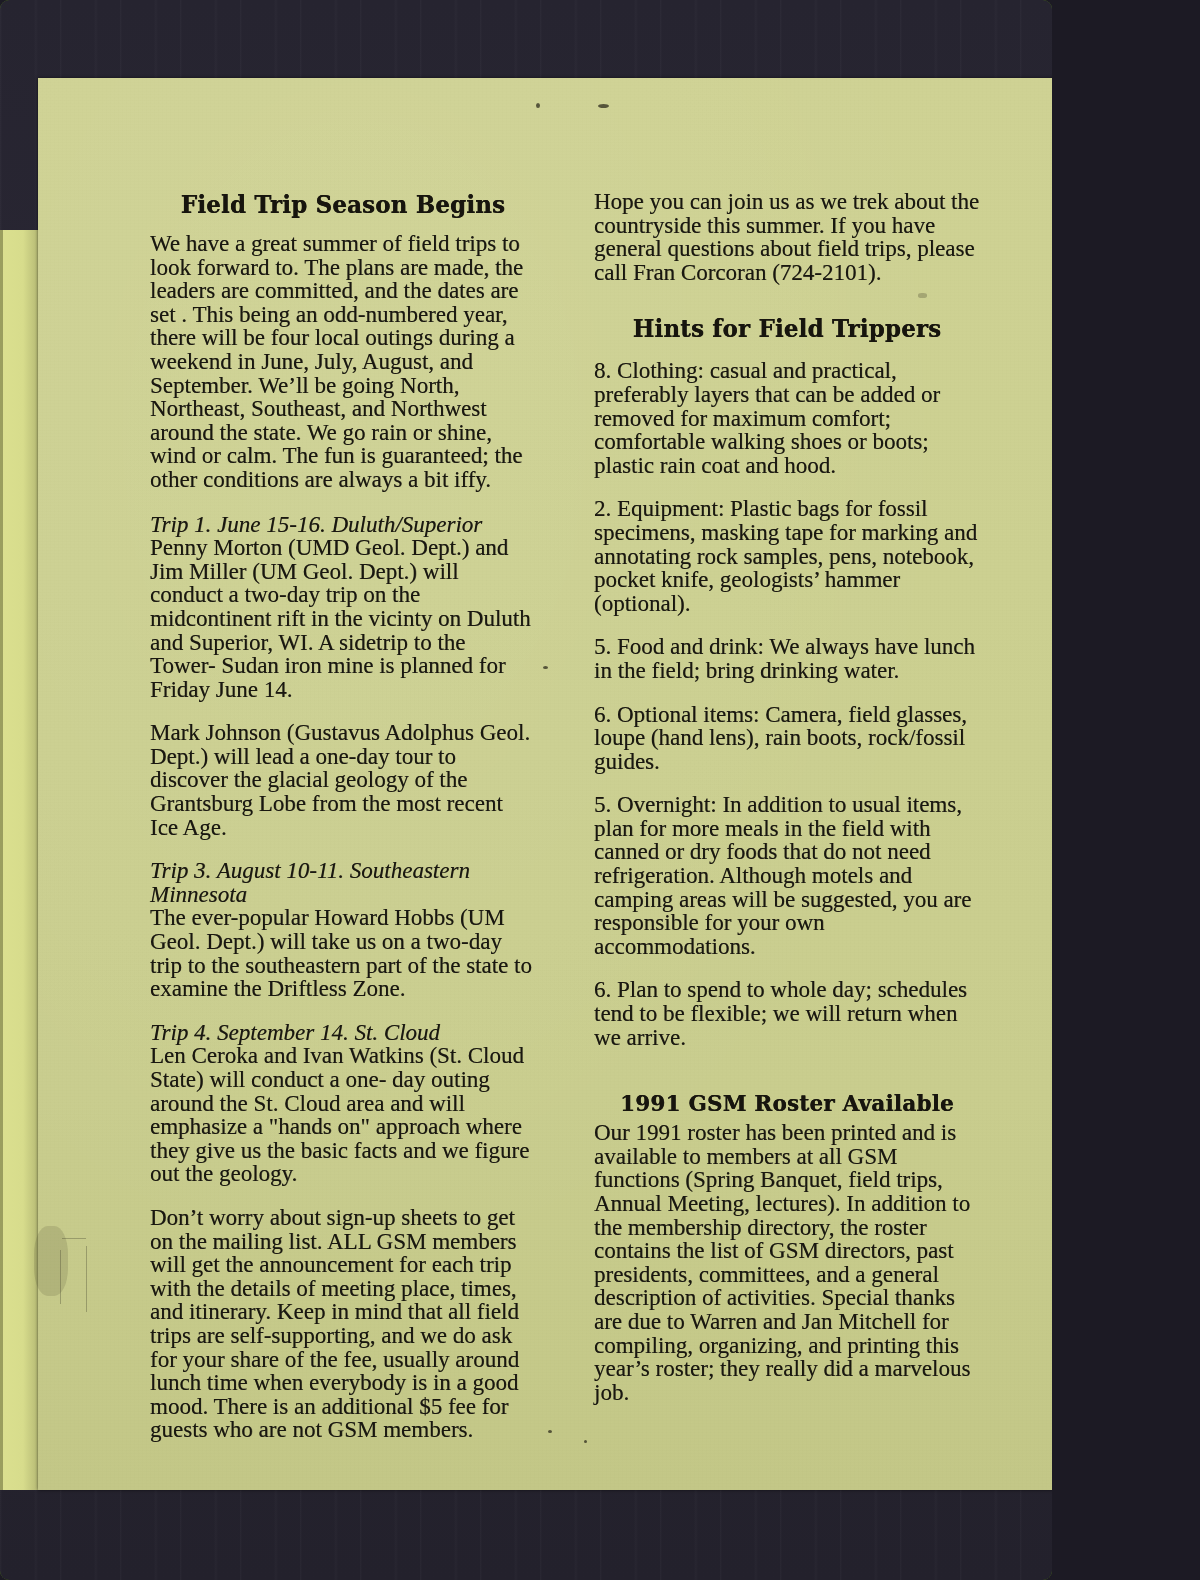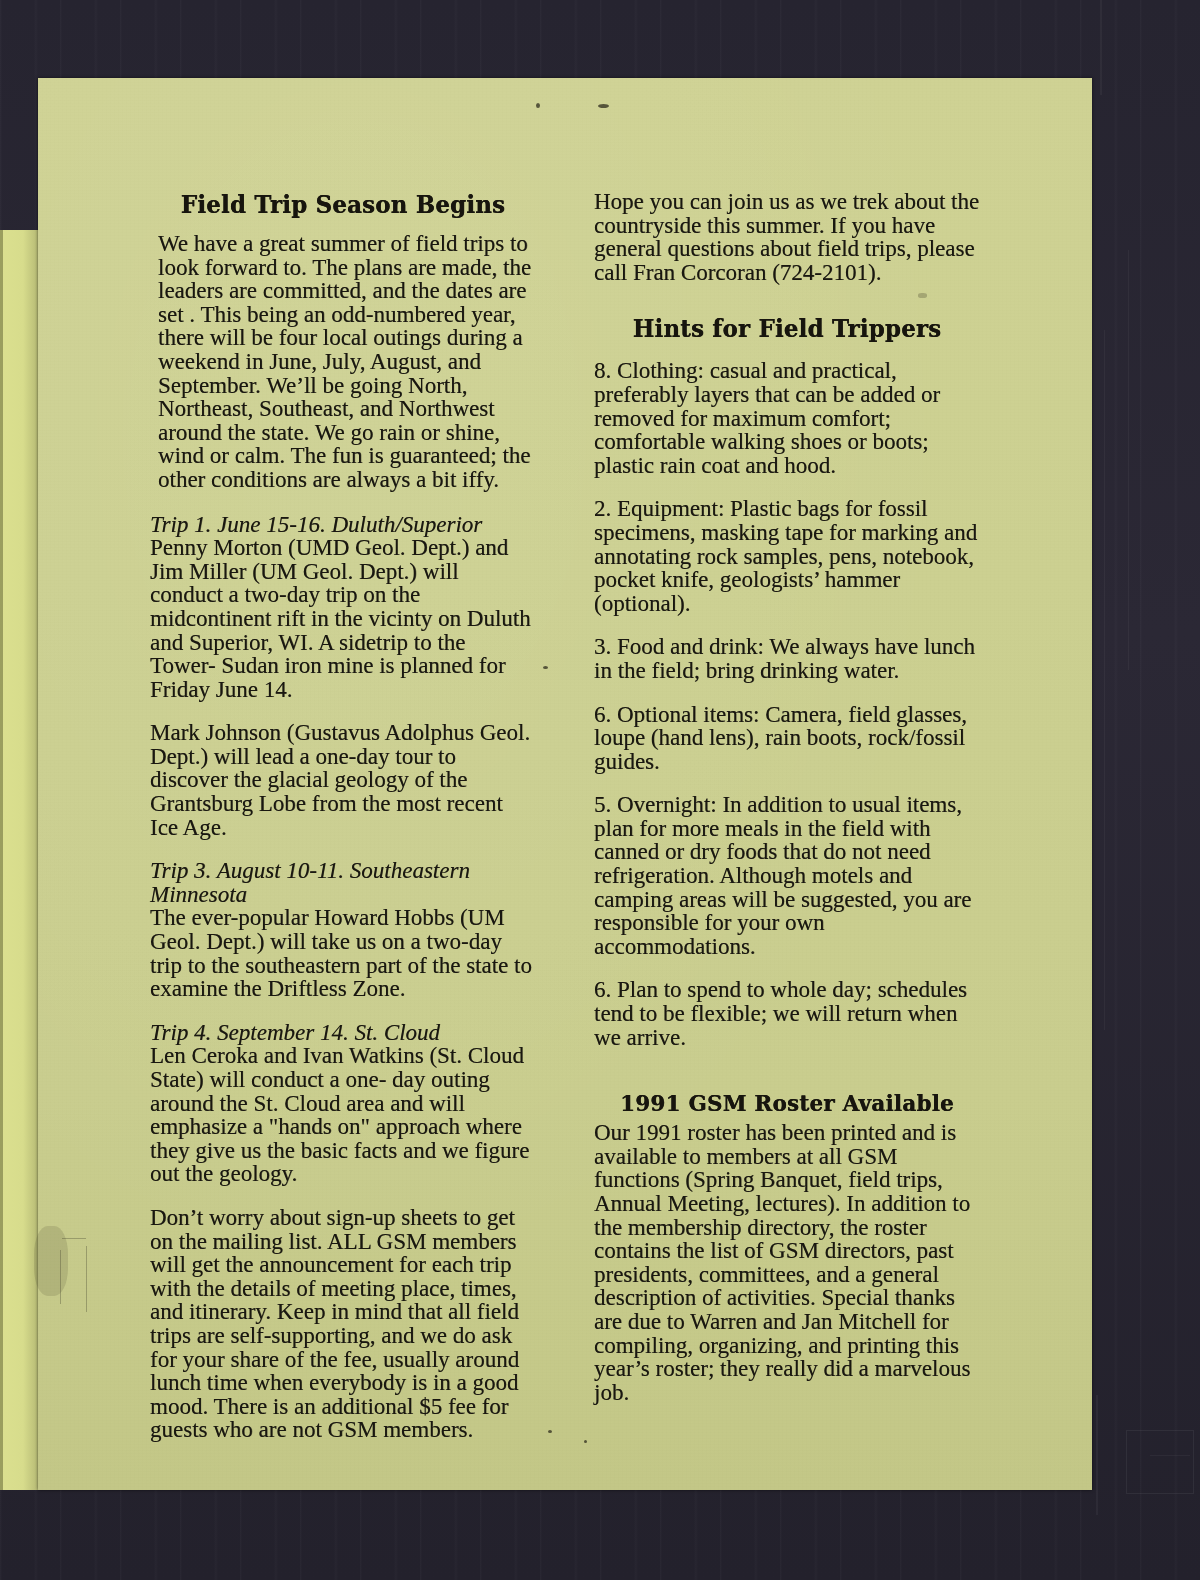--- a/index.html
+++ b/index.html
@@ -3,25 +3,26 @@
 <meta charset="utf-8">
 <style>
   html, body {
     margin: 0;
     padding: 0;
     background: #1c1a24;
   }
 
   #scan {
     position: relative;
-    width: 1200px;
+    width: 1052px;
     height: 1580px;
     overflow: hidden;
     background: #4d7c0f;
     font-family: "Liberation Serif", serif;
+    border-radius: 9px;
   }
 
   
   .bed {
     position: absolute;
     inset: 0;
     background:
       linear-gradient(90deg,
         rgba(255,255,255,0.035) 0px, rgba(255,255,255,0.0) 2px,
         rgba(255,255,255,0.0) 34px, rgba(255,255,255,0.025) 36px,
@@ -101,21 +102,21 @@
   p.body {
     font-family: "Liberation Serif", "DejaVu Serif", serif;
     font-size: 23px;
     line-height: 23.6px;
     color: #191710;
     margin: 0 0 20px 0;
     text-align: left;
     text-shadow: 0.3px 0 0 rgba(25,23,16,0.55);
   }
   p.body.nogap { margin-bottom: 0; font-style: italic; }
-  p.lead { margin-bottom: 21px; margin-left: 8px; }
+  p.lead { margin-bottom: 21px; }
 
   
   .speck {
     position: absolute;
     background: #2e2b1c;
     border-radius: 50%;
     opacity: 0.75;
   }
   .smudge {
     position: absolute;
@@ -192,21 +193,21 @@
 
       <div class="col">
 
         <p class="body">Hope you can join us as we trek about the countryside this summer.  If you have general questions about field trips, please call Fran Corcoran (724-2101).</p>
 
         <h2 class="head mid">Hints for Field Trippers</h2>
 
 
         <p class="body">8. Clothing:  casual and practical, preferably layers that can be added or removed for maximum comfort; comfortable walking shoes or boots; plastic rain coat and hood.</p>
         <p class="body">2. Equipment:  Plastic bags for fossil specimens, masking tape for marking and annotating rock samples, pens, notebook, pocket knife, geologists’ hammer (optional).</p>
-        <p class="body">3. Food and drink:  We always have lunch in the field; bring drinking water.</p>
+        <p class="body">5. Food and drink:  We always have lunch in the field; bring drinking water.</p>
         <p class="body">6. Optional items:  Camera, field glasses, loupe (hand lens), rain boots, rock/fossil guides.</p>
         <p class="body">5. Overnight:  In addition to usual items, plan for more meals in the field with canned or dry foods that do not need refrigeration.  Although motels and camping areas will be suggested, you are responsible for your own accommodations.</p>
         <p class="body">6. Plan to spend to whole day; schedules tend to be flexible;  we will return when we arrive.</p>
 
         <h2 class="head roster">1991 GSM Roster Available</h2>
 
         <p class="body">Our 1991 roster has been printed and is available to members at all GSM functions (Spring Banquet, field trips, Annual Meeting, lectures).  In addition to the membership directory, the roster contains the list of GSM directors, past presidents, committees, and a general description of activities.  Special thanks are due to Warren and Jan Mitchell for compiling, organizing, and printing this year’s roster; they really did a marvelous job.</p>
       </div>
 
     </div>

